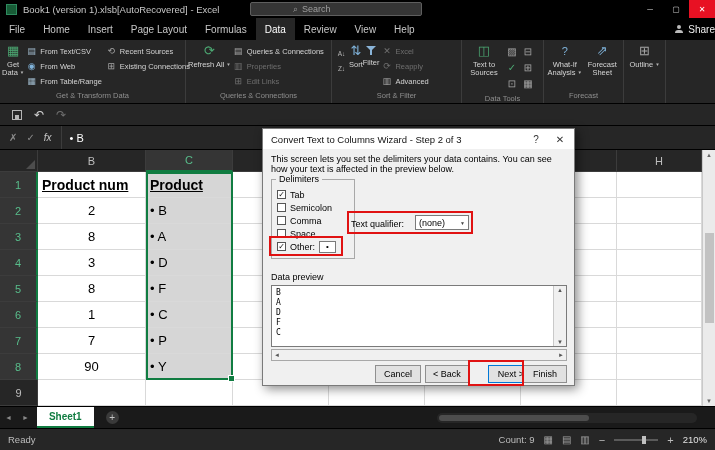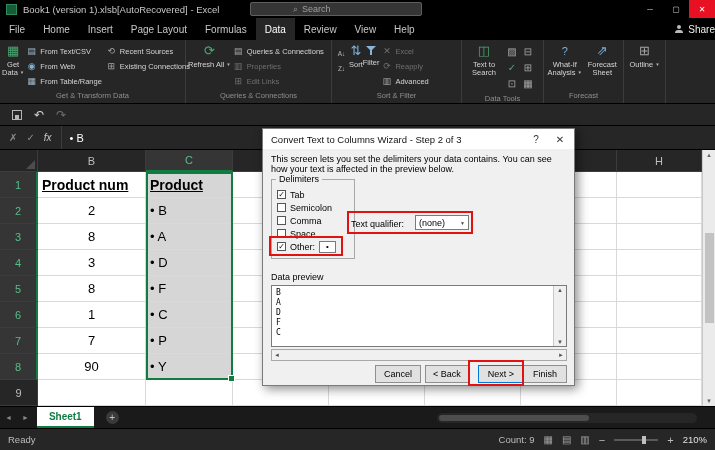--- a/index.html
+++ b/index.html
@@ -272,21 +272,21 @@
             </div>
         </div>
       </div>
       <div class="rgl">Sort &amp; Filter</div>
     </div>
 
     <div class="rgroup" style="width:82px">
       <div class="rgc">
         <div class="rbtn-lg" style="width:40px">
           <span class="ric i-ttc"></span>
-          <span>Text to Search</span>
+          <span>Text to Sources</span>
         </div>
         <div class="dtgrid">
           <span class="mic i-flash"></span>
           <span class="mic i-dedup"></span>
           <span class="mic i-valid"></span>
           <span class="mic i-consol"></span>
           <span class="mic i-rel"></span>
           <span class="mic i-model"></span>
         </div>
       </div>
@@ -501,21 +501,21 @@
         <span>▼</span>
       </div>
     </div>
     <div class="pv-hscroll">
       <span>◄</span>
       <span>►</span>
     </div>
 
     <div class="dbtn" style="left:112px;width:46px">Cancel</div>
     <div class="dbtn" style="left:162px;width:44px">&lt; Back</div>
-    <div class="dbtn default" style="left:215px;width:46px">Next &gt;</div>
+    <div class="dbtn default" style="left:225px;width:46px">Next &gt;</div>
     <div class="dbtn" style="left:260px;width:44px">Finish</div>
 
     <div class="redbox" style="left:6px;top:107px;width:74px;height:20px"></div>
     <div class="redbox" style="left:84px;top:82px;width:126px;height:23px"></div>
     <div class="redbox" style="left:205px;top:231px;width:56px;height:26px"></div>
   </div>
 
   <div class="sheetbar">
     <span class="tabnav">◄</span>
     <span class="tabnav">►</span>

